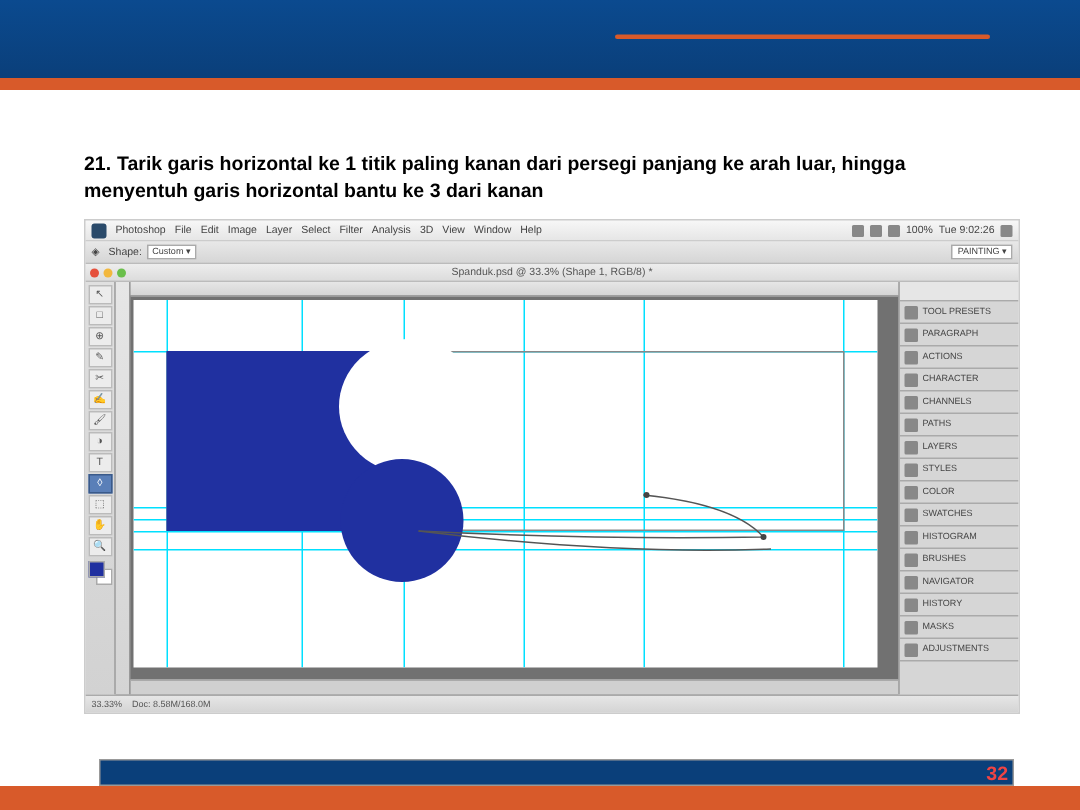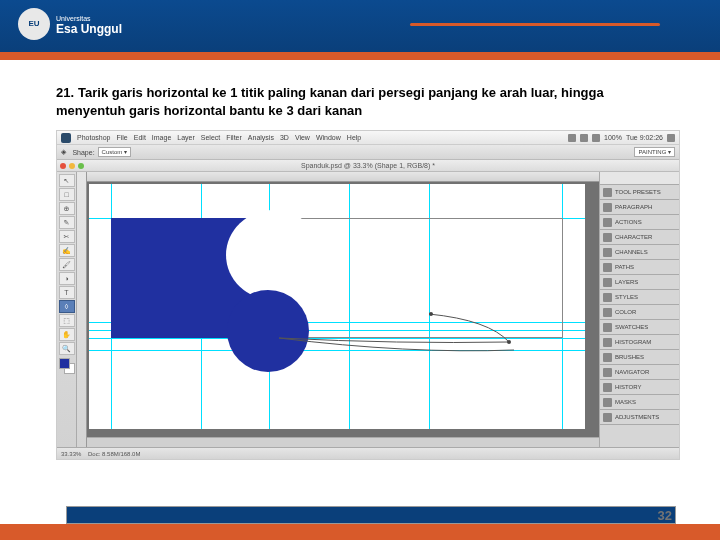--- a/index.html
+++ b/index.html
@@ -11,21 +11,21 @@
   .logo-circle { width: 32px; height: 32px; border-radius: 50%; background: #e8e8e8; display: flex; align-items: center; justify-content: center; margin-right: 6px; }
   .logo-inner { font-size: 8px; color: #0a3f7a; font-weight: bold; line-height: 8px; text-align: center; }
   .uni-name { color: #fff; font-size: 9px; line-height: 11px; }
   .uni-name .small { font-size: 7px; }
   .uni-name .big { font-size: 12px; font-weight: bold; }
   .slogan { position: absolute; left: 140px; top: 16px; color: #fff; font-style: italic; font-weight: bold; font-size: 14px; }
   .slogan-line { position: absolute; left: 410px; top: 23px; width: 250px; height: 3px; background: #d85a2a; border-radius: 2px; }
   .under-orange { width: 100%; height: 8px; background: #d85a2a; }
 
   
-  .body-text { padding: 24px 48px 8px 56px; font-size: 13px; line-height: 18px; font-weight: bold; }
+  .body-text { padding: 24px 48px 8px 56px; font-size: 13px; line-height: 18px; font-weight: bold; margin-top: 16px; }
   .body-text .num { display: inline-block; width: 22px; }
 
   
   .shot-wrap { margin: 2px 40px 0 56px; border: 1px solid #ccc; background: #e9e9e9; height: 330px; position: relative; overflow: hidden; }
 
   
   .mac-bar { height: 14px; background: linear-gradient(#f7f7f7,#e6e6e6); display: flex; align-items: center; padding: 0 4px; font-size: 7px; color: #444; gap: 6px; border-bottom: 1px solid #ccc; }
   .mac-bar .app-icon { width: 10px; height: 10px; background: #2a4a6a; border-radius: 2px; }
   .mac-bar .right { margin-left: auto; display: flex; gap: 4px; align-items: center; font-size: 7px; }
   .mac-icon { width: 8px; height: 8px; background: #888; border-radius: 1px; }
@@ -73,35 +73,26 @@
   .panel .pi { width: 9px; height: 9px; background: #888; border-radius: 1px; }
   .mode-sel { height: 13px; background: #e6e6e6; font-size: 6px; text-align: center; line-height: 11px; border-bottom: 1px solid #aaa; color: #444; }
 
   
   .ps-status { position: absolute; bottom: 0; left: 0; right: 0; height: 12px; background: linear-gradient(#e6e6e6,#d4d4d4); border-top: 1px solid #aaa; font-size: 6px; color: #555; padding: 0 4px; line-height: 12px; }
 
   
   .footer { position: absolute; bottom: 0; left: 0; right: 0; height: 36px; }
   .foot-blue { position: absolute; left: 66px; right: 44px; bottom: 16px; height: 18px; background: #0a3f7a; border: 1px solid #999; }
   .foot-orange { position: absolute; left: 0; right: 0; bottom: 0; height: 16px; background: #d85a2a; }
-  .page-num { position: absolute; right: 48px; bottom: 17px; font-size: 13px; font-weight: bold; color: #737373; }
+  .page-num { position: absolute; right: 48px; bottom: 17px; font-size: 13px; font-weight: bold; color: #ef4444; }
 </style>
 </head>
 <body>
 
 <div class="header">
-  <div class="logo-block">
-    <div class="logo-circle">
-        <div class="logo-inner">EU</div>
-      </div>
-    <div class="uni-name">
-      <div class="small">Universitas</div>
-      <div class="big">Esa Unggul</div>
-    </div>
-  </div>
   <div class="slogan-line"></div>
 </div>
 <div class="under-orange"></div>
 
 <div class="body-text">
   <span class="num">21.</span><span>Tarik garis horizontal ke 1 titik paling kanan dari persegi panjang ke arah luar, hingga menyentuh garis horizontal bantu ke 3 dari kanan</span>
 </div>
 
 <div class="shot-wrap">
 

